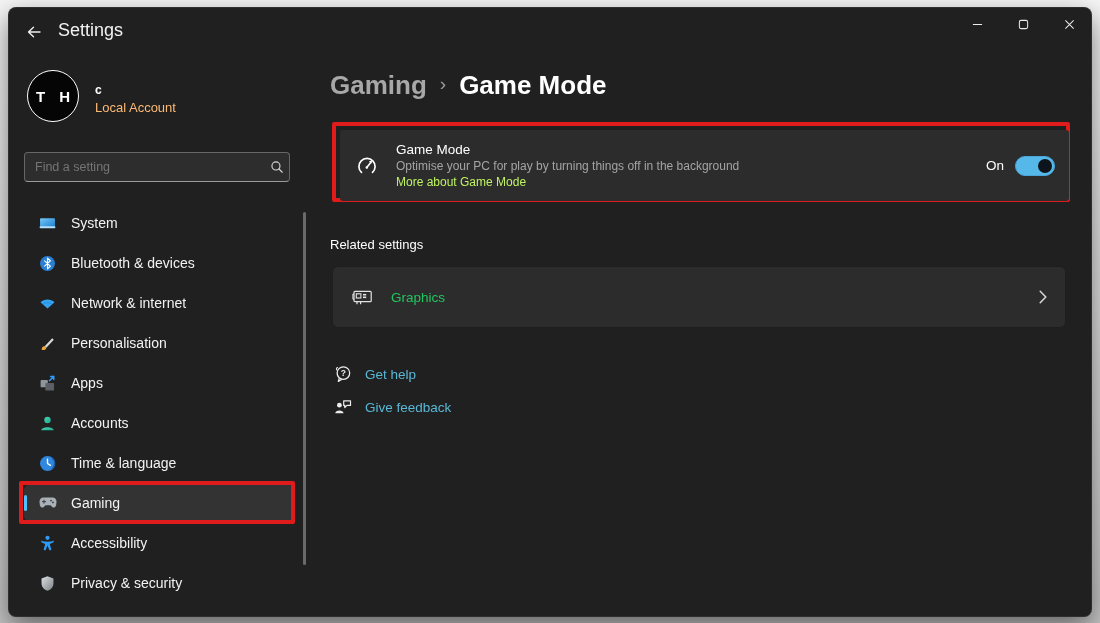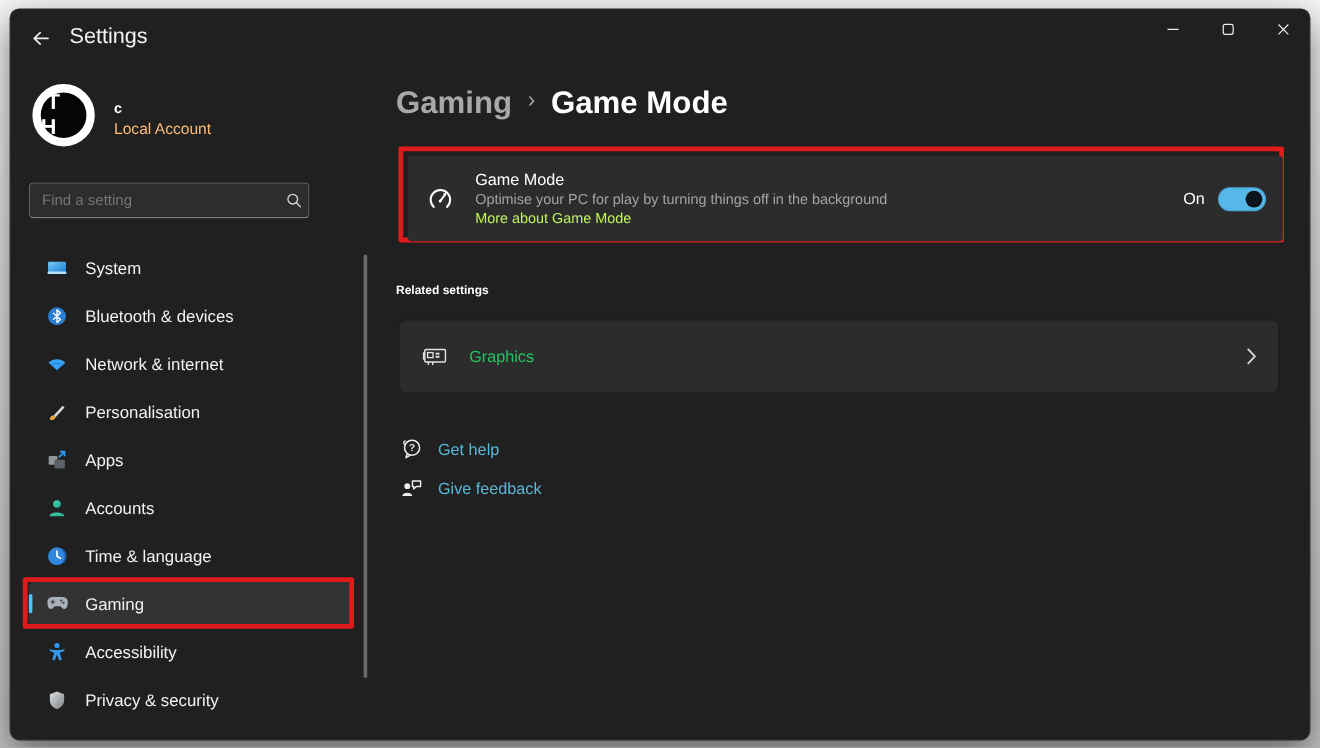--- a/index.html
+++ b/index.html
@@ -9,24 +9,24 @@
   .window { position:absolute; left:8px; top:7px; width:1084px; height:610px; background:#202020; border-radius:8px; box-shadow:0 10px 28px rgba(0,0,0,.5), 0 0 0 1px rgba(255,255,255,.07) inset; color:#f0f0f0; overflow:hidden; }
 
   
   .titlebar { position:absolute; left:0; top:0; right:0; height:46px; }
   .back-btn { position:absolute; left:10px; top:12px; width:32px; height:28px; border:none; background:transparent; border-radius:4px; display:flex; align-items:center; justify-content:center; cursor:pointer; }
   .tb-title { position:absolute; left:50px; top:0; height:46px; display:flex; align-items:center; font-size:18px; color:#f2f2f2; }
   .win-controls { position:absolute; right:0; top:3px; display:flex; }
   .win-btn { width:46px; height:31px; border:none; background:transparent; display:flex; align-items:center; justify-content:center; cursor:pointer; }
 
   
-  .avatar { position:absolute; left:19px; top:63px; width:52px; height:52px; border-radius:50%; background:#050505; border:7px solid #ffffff; display:flex; align-items:center; justify-content:center; font-weight:700; font-size:18px; letter-spacing:5px; color:#fff; text-indent:5px; cursor:pointer; }
+  .avatar { position:absolute; left:19px; top:63px; width:52px; height:52px; border-radius:50%; background:#050505; border:1px solid #ffffff; display:flex; align-items:center; justify-content:center; font-weight:700; font-size:15px; letter-spacing:5px; color:#fff; text-indent:5px; cursor:pointer; }
   .acct-name { position:absolute; left:87px; top:76px; font-size:12px; font-weight:700; color:#fff; }
   .acct-type { position:absolute; left:87px; top:93px; font-size:13px; color:#fdba74; }
-  .searchbox { position:absolute; left:16px; top:145px; width:234px; height:30px; background:#2d2d2d; border:1px solid #666; border-bottom-color:#9a9a9a; border-radius:4px; display:flex; align-items:center; }
+  .searchbox { position:absolute; left:16px; top:145px; width:266px; height:30px; background:#2d2d2d; border:1px solid #666; border-bottom-color:#9a9a9a; border-radius:4px; display:flex; align-items:center; }
   .searchbox input { flex:1; background:transparent; border:none; outline:none; color:#cfcfcf; font-size:12.5px; padding:0 8px 0 10px; font-family:inherit; }
   .searchbox .sicon { width:24px; display:flex; justify-content:center; align-items:center; }
   .nav { position:absolute; left:16px; top:198px; width:271px; }
   .nav-item { position:relative; height:36px; margin-bottom:4px; border-radius:5px; display:flex; align-items:center; padding-left:14px; cursor:pointer;text-align:center; }
   .nav-item.selected { background:#333333; }
   .sel-pill { position:absolute; left:0; top:10px; width:3px; height:16px; border-radius:2px; background:#4cc2ff; }
   .nav-icon { width:19px; height:19px; display:flex; align-items:center; justify-content:center; margin-right:14px; }
   .nav-label { font-size:14px; color:#f2f2f2; }
   .side-scrollbar { position:absolute; left:295px; top:205px; width:3px; height:353px; background:#6a6a6a; border-radius:2px; cursor:pointer; }
 
@@ -45,21 +45,21 @@
   .gm-icon { width:20px; display:flex; justify-content:center; margin-right:19px; }
   .gm-text { display:flex; flex-direction:column; }
   .gm-title { font-size:13.5px; color:#ffffff; line-height:17px; }
   .gm-desc { font-size:12px; color:#a4a4a4; line-height:16px; }
   .gm-link { font-size:12px; color:#bef264; line-height:16px; cursor:pointer; width:max-content; }
   .gm-right { margin-left:auto; display:flex; align-items:center; }
   .toggle-label { font-size:13.5px; color:#fff; margin-right:11px; }
   .toggle { width:40px; height:20px; border-radius:10px; background:#56b7e9; position:relative; cursor:pointer; border:1px solid #4aa7da; }
   .toggle .knob { position:absolute; right:2px; top:2px; width:14px; height:14px; border-radius:50%; background:#0e141b; }
 
-  .section-h { position:absolute; left:322px; top:230px; font-size:10px; font-weight:700; color:#fff; }
+  .section-h { position:absolute; left:322px; top:230px; font-size:13px; font-weight:400; color:#fff; }
   .graphics-card { position:absolute; left:324px; top:259px; width:734px; height:62px; background:#2c2c2c; border:1px solid #1e1e1e; border-radius:6px; display:flex; align-items:center; padding:0 18px; cursor:pointer; }
   .graphics-icon { width:22px; display:flex; justify-content:center; margin-right:18px; }
   .graphics-label { font-size:13.5px; color:#22c55e; }
   .graphics-chevron { margin-left:auto; display:flex; }
 
   .footer-links { position:absolute; left:325px; top:354px; display:flex; flex-direction:column; gap:7px; }
   .flink { display:flex; align-items:center; height:26px; cursor:pointer; }
   .flink .ficon { width:20px; display:flex; justify-content:center; margin-right:12px; }
   .flink .ftext { font-size:13.5px; color:#58b8d6; }
 </style>

